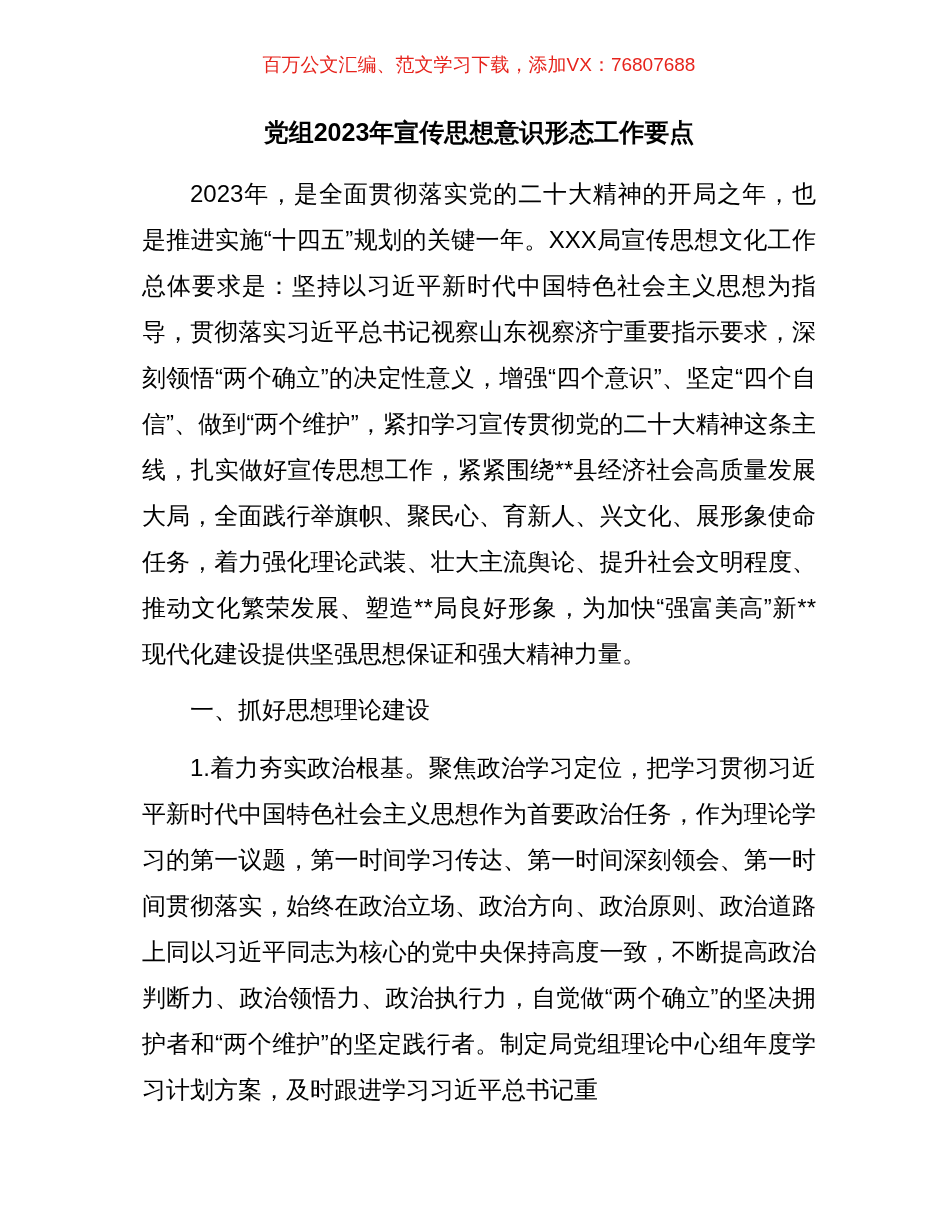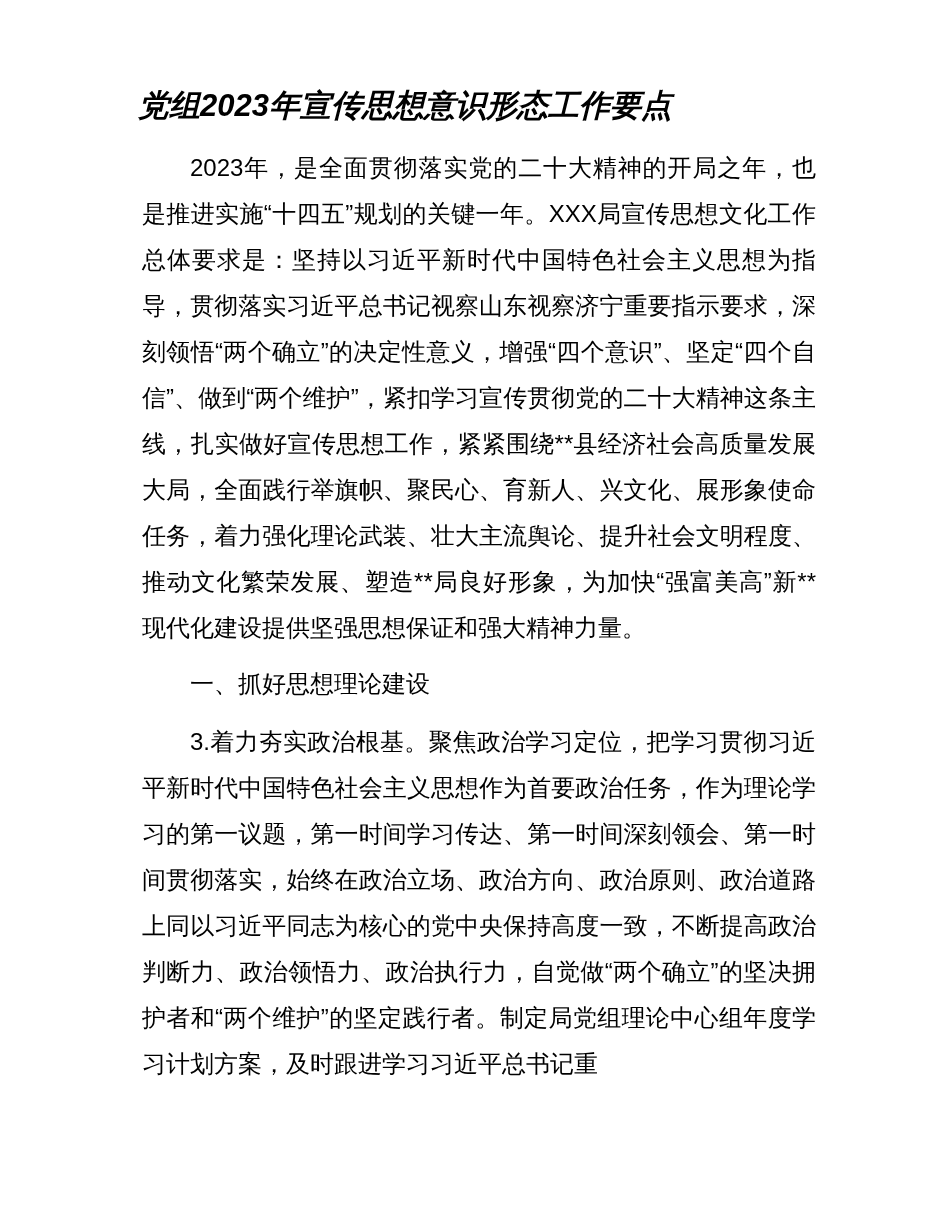--- a/index.html
+++ b/index.html
@@ -23,26 +23,25 @@
     overflow: hidden;
   }
   .watermark-notice {
     text-align: center;
     font-size: 19px;
     line-height: 26px;
     color: var(--notice-red, #e6231c);
     white-space: nowrap;
   }
   .doc-title {
-    text-align: left;
-    font-size: 31px;
+    text-align: center;
+    font-size: 25px;
     font-weight: bold;
     line-height: 42px;
     margin: 33px 0 0 0;
-    font-style: italic;
   }
   .doc-content {
     margin-top: 18px;
     font-size: 24px;
     line-height: 46px;
     text-align: justify;
   }
   .doc-content p {
     margin: 4px;
     text-indent: 2em;
@@ -51,23 +50,24 @@
     margin-top: 10px;
   }
   .doc-content p.section-para {
     margin-top: 12px;
   }
 </style>
 </head>
 <body style="--notice-red: #e6231c;">
 
 <div class="page">
+  <div class="watermark-notice">百万公文汇编、范文学习下载，添加VX：76807688</div>
 
   <h1 class="doc-title">党组2023年宣传思想意识形态工作要点</h1>
 
   <div class="doc-content">
     <p class="intro-para">2023年，是全面贯彻落实党的二十大精神的开局之年，也是推进实施“十四五”规划的关键一年。XXX局宣传思想文化工作总体要求是：坚持以习近平新时代中国特色社会主义思想为指导，贯彻落实习近平总书记视察山东视察济宁重要指示要求，深刻领悟“两个确立”的决定性意义，增强“四个意识”、坚定“四个自信”、做到“两个维护”，紧扣学习宣传贯彻党的二十大精神这条主线，扎实做好宣传思想工作，紧紧围绕**县经济社会高质量发展大局，全面践行举旗帜、聚民心、育新人、兴文化、展形象使命任务，着力强化理论武装、壮大主流舆论、提升社会文明程度、推动文化繁荣发展、塑造**局良好形象，为加快“强富美高”新**现代化建设提供坚强思想保证和强大精神力量。</p>
 
     <p class="section-heading">一、抓好思想理论建设</p>
 
-    <p class="section-para">3.着力夯实政治根基。聚焦政治学习定位，把学习贯彻习近平新时代中国特色社会主义思想作为首要政治任务，作为理论学习的第一议题，第一时间学习传达、第一时间深刻领会、第一时间贯彻落实，始终在政治立场、政治方向、政治原则、政治道路上同以习近平同志为核心的党中央保持高度一致，不断提高政治判断力、政治领悟力、政治执行力，自觉做“两个确立”的坚决拥护者和“两个维护”的坚定践行者。制定局党组理论中心组年度学习计划方案，及时跟进学习习近平总书记重</p>
+    <p class="section-para">1.着力夯实政治根基。聚焦政治学习定位，把学习贯彻习近平新时代中国特色社会主义思想作为首要政治任务，作为理论学习的第一议题，第一时间学习传达、第一时间深刻领会、第一时间贯彻落实，始终在政治立场、政治方向、政治原则、政治道路上同以习近平同志为核心的党中央保持高度一致，不断提高政治判断力、政治领悟力、政治执行力，自觉做“两个确立”的坚决拥护者和“两个维护”的坚定践行者。制定局党组理论中心组年度学习计划方案，及时跟进学习习近平总书记重</p>
   </div>
 </div>
 
 </body></html>

